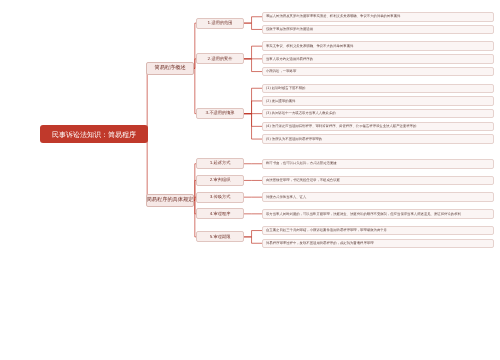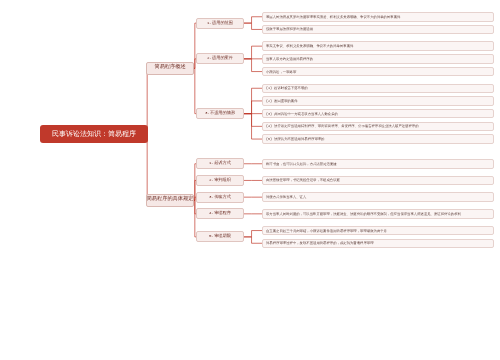--- a/index.html
+++ b/index.html
@@ -9,25 +9,24 @@
     font-family:"DejaVu Sans","Liberation Sans",sans-serif;
     overflow:hidden;
     position:relative;
   }
   #canvas{position:absolute;left:0;top:0;width:500px;height:360px;}
   svg.lines{position:absolute;left:0;top:0;width:500px;height:360px;pointer-events:none;}
   .node{
     position:absolute;
     box-sizing:border-box;
     display:flex;
-    align-items:center;
+    align-items:flex-end;
     line-height:1.15;
     white-space:nowrap;
     border-radius:2px;
-    font-family:Liberation Mono, monospace;
   }
   .root{
     background:#c0392b;
     color:#ffffff;
     font-size:7px;
     padding:4px 6px;
     justify-content:center;
     border-radius:3px;
   }
   .lvl1{

